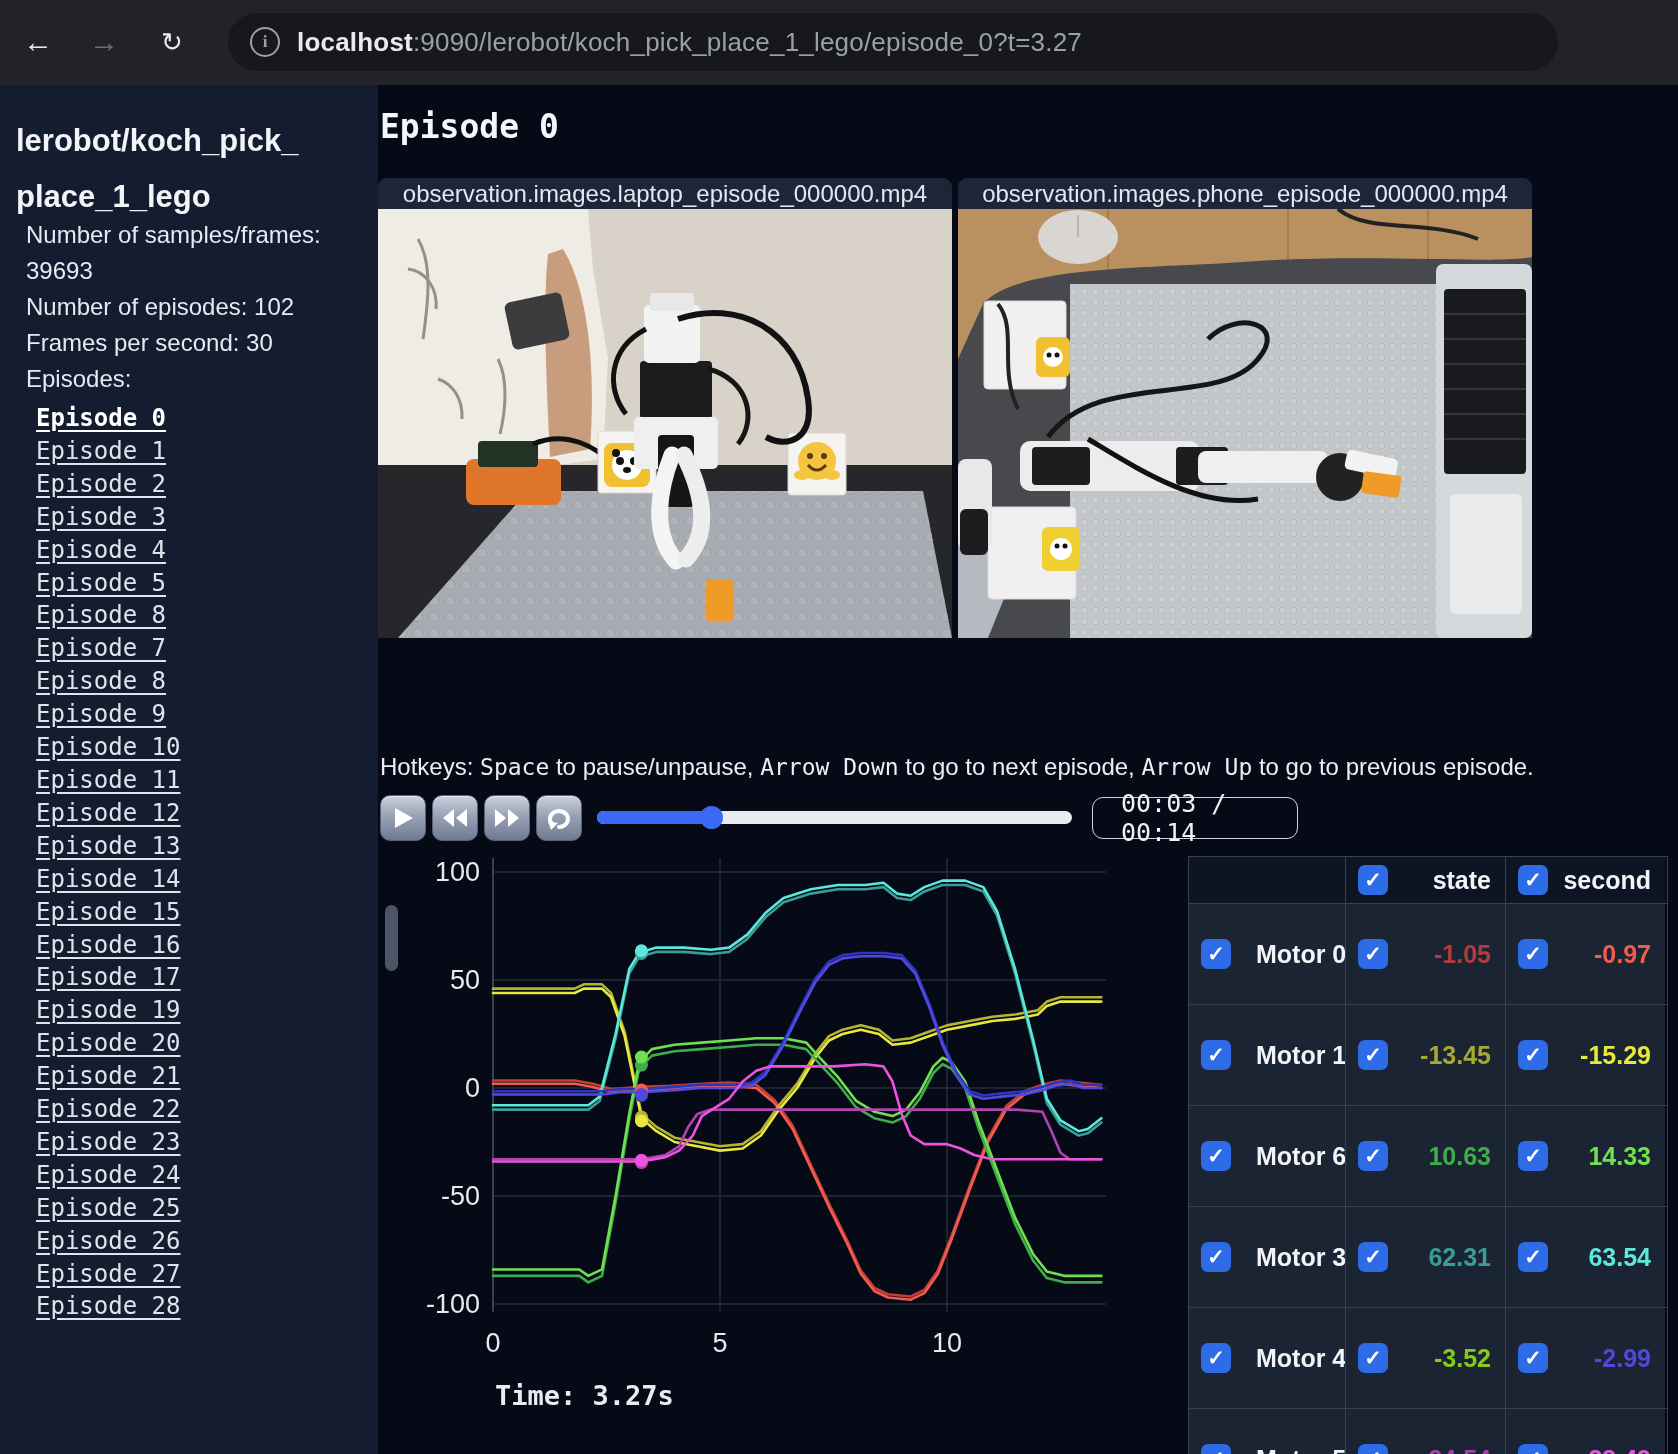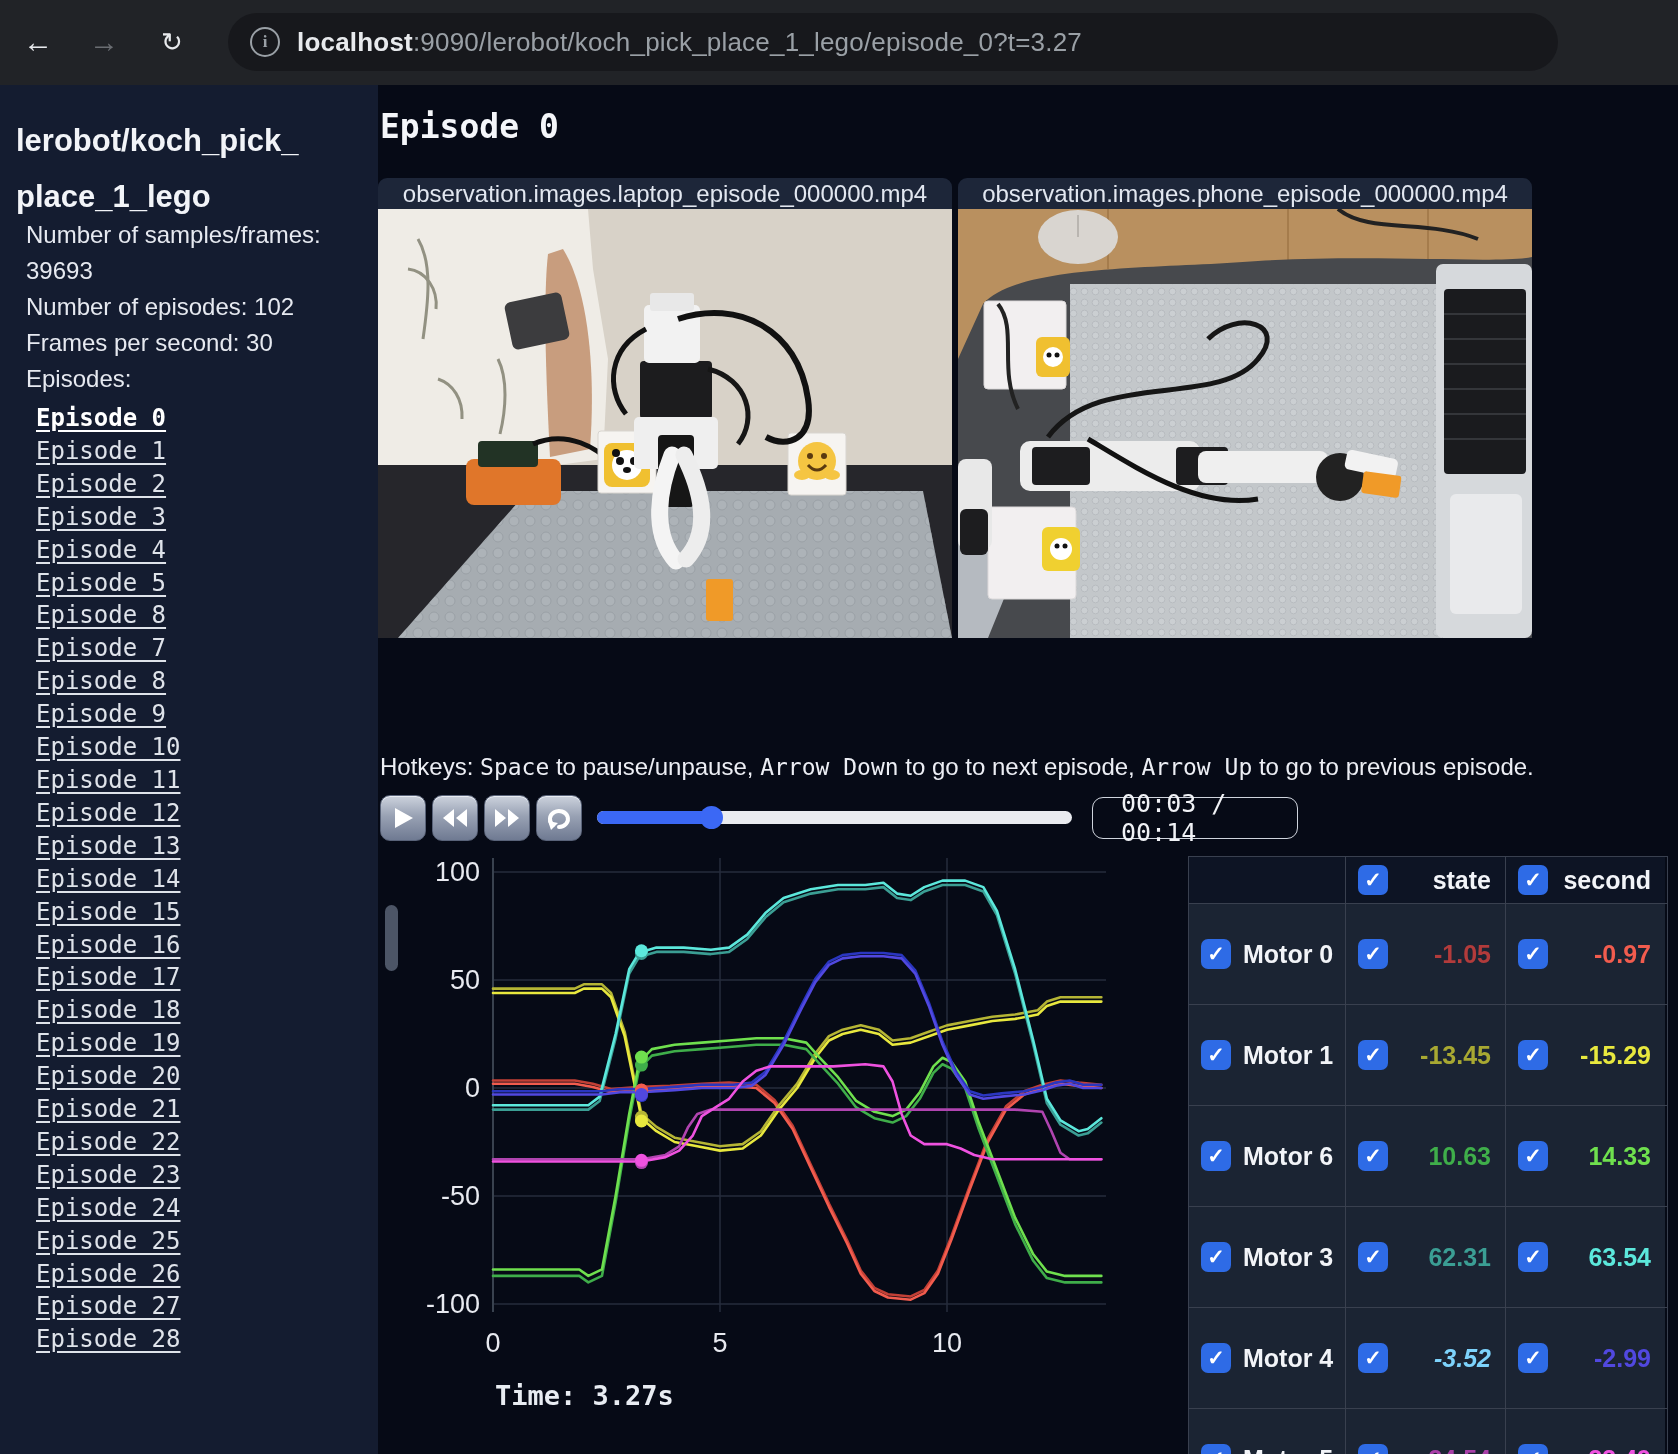--- a/index.html
+++ b/index.html
@@ -68,21 +68,21 @@
   .trow:first-child{border-top:none;}
   .tcell{box-sizing:border-box;border-left:1px solid #39404f;display:flex;align-items:center;}
   .tcell:first-child{border-left:none;}
   .c-name{width:156px;padding-left:12px;}
   .c-val{width:160px;position:relative;padding-left:12px;}
   .head .tcell{height:46px;background:#0d1424;}
   .body-row .tcell{height:100px;background:#1b2433;}
   .cb{width:30px;height:30px;border-radius:7px;background:#2e6be6;color:#fff;font-size:21px;
       font-weight:bold;display:flex;align-items:center;justify-content:center;flex:0 0 auto;cursor:pointer;}
   .hlabel{margin-left:auto;padding-right:14px;font-size:25px;font-weight:bold;color:#f2f4f8;}
-  .mname{margin-left:12px;font-size:25px;font-weight:bold;color:#f2f4f8;white-space:nowrap;}
+  .mname{margin-left:25px;font-size:25px;font-weight:bold;color:#f2f4f8;white-space:nowrap;}
   .mval{margin-left:auto;padding-right:14px;font-size:25px;font-weight:bold;}
 </style>
 </head>
 <body>
 
 <div class="page">
 
   <div class="browser">
     <div class="nav-ico" style="left:14px">←</div>
     <div class="nav-ico dim" style="left:80px">→</div>
@@ -113,21 +113,20 @@
         <a href="#">Episode 8</a>
         <a href="#">Episode 9</a>
         <a href="#">Episode 10</a>
         <a href="#">Episode 11</a>
         <a href="#">Episode 12</a>
         <a href="#">Episode 13</a>
         <a href="#">Episode 14</a>
         <a href="#">Episode 15</a>
         <a href="#">Episode 16</a>
         <a href="#">Episode 17</a>
-        <a href="#">Episode 18</a>
         <a href="#">Episode 19</a>
         <a href="#">Episode 20</a>
         <a href="#">Episode 21</a>
         <a href="#">Episode 22</a>
         <a href="#">Episode 23</a>
         <a href="#">Episode 24</a>
         <a href="#">Episode 25</a>
         <a href="#">Episode 26</a>
         <a href="#">Episode 27</a>
         <a href="#">Episode 28</a>
@@ -417,21 +416,21 @@
             <span class="mval" style="color: rgb(92, 232, 220);">63.54</span>
           </div>
         </div>
         <div class="trow body-row">
           <div class="tcell c-name">
             <span class="cb">✓</span>
             <span class="mname">Motor 4</span>
           </div>
           <div class="tcell c-val">
             <span class="cb">✓</span>
-            <span class="mval" style="color: #7dd3fc; font-style: italic;">-3.52</span>
+            <span class="mval" style="color: #84cc16;">-3.52</span>
           </div>
           <div class="tcell c-val">
             <span class="cb">✓</span>
             <span class="mval" style="color: rgb(81, 72, 224);">-2.99</span>
           </div>
         </div>
         <div class="trow body-row">
           <div class="tcell c-name">
             <span class="cb">✓</span>
             <span class="mname">Motor 5</span>

